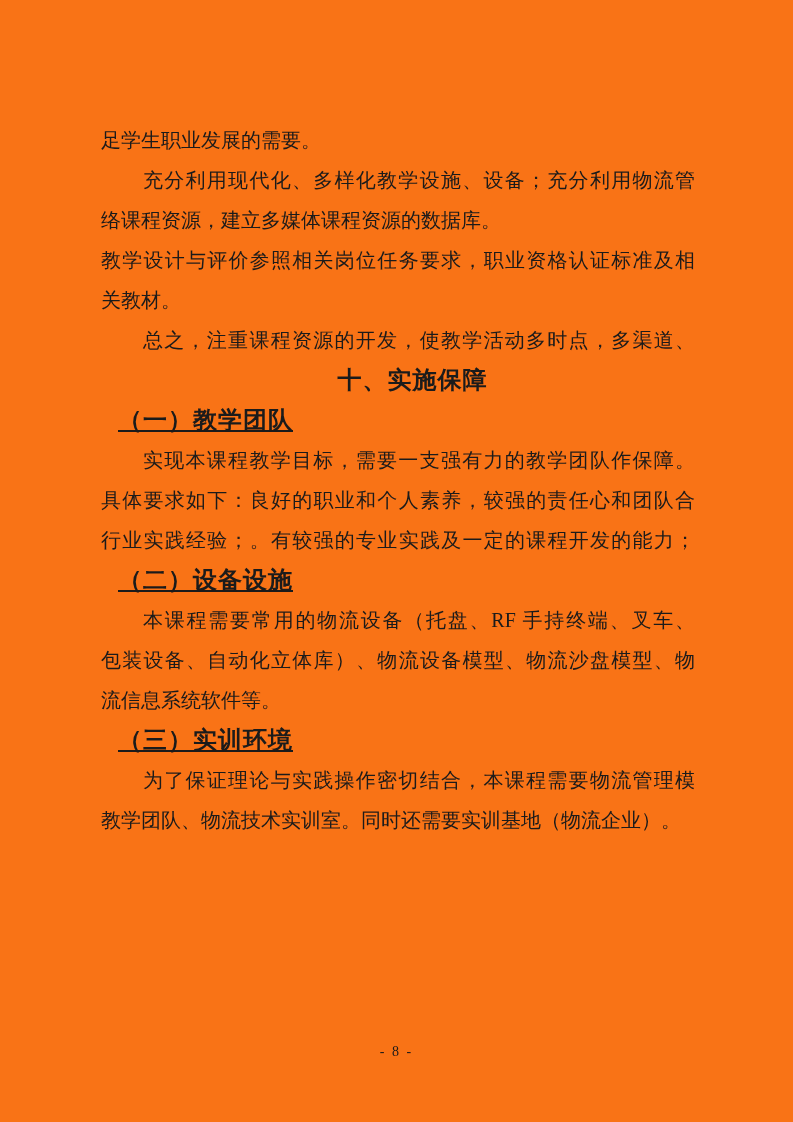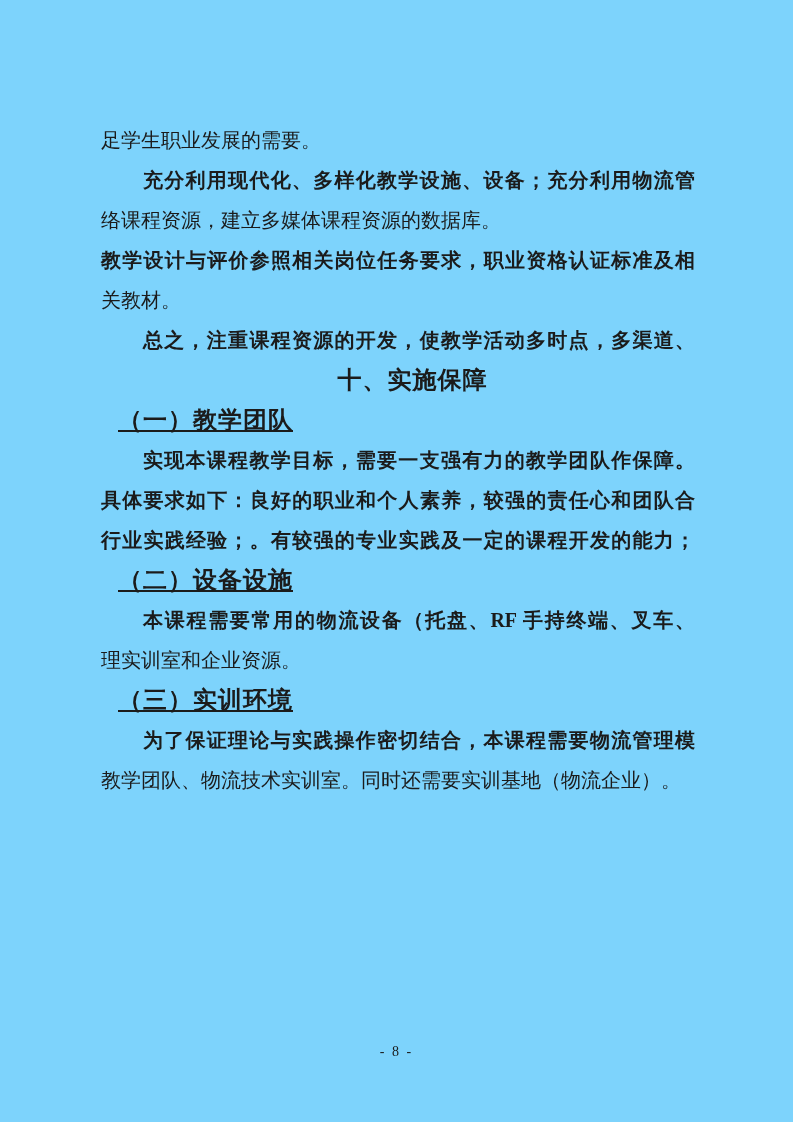--- a/index.html
+++ b/index.html
@@ -25,21 +25,20 @@
     font-size: 20px;
     line-height: 40px;
     height: 40px;
     white-space: nowrap;
     overflow: visible;
   }
   .ln.jt {
     white-space: normal;
     text-align: justify;
     text-align-last: justify;
-    font-weight: bold;
   }
   .ln.ind {
     padding-left: 42px;
   }
   .ln.h {
     font-weight: bold;
     font-size: 24px;
     letter-spacing: 1px;
   }
   .ln.h1 {
@@ -58,36 +57,37 @@
     text-align: center;
     font-size: 14px;
     line-height: 16px;
     color: #1b1b1b;
     letter-spacing: 2px;
   }
 </style>
 </head>
 <body>
 
-<div class="page" style="background: #7dd3fc; color: rgb(27, 27, 27);">
+<div class="page" style="background: #f97316; color: rgb(27, 27, 27);">
   <div class="doc-body">
       <div class="ln">足学生职业发展的需要。</div>
       <div class="ln jt ind">充分利用现代化、多样化教学设施、设备；充分利用物流管</div>
       <div class="ln">络课程资源，建立多媒体课程资源的数据库。</div>
       <div class="ln jt">教学设计与评价参照相关岗位任务要求，职业资格认证标准及相</div>
       <div class="ln">关教材。</div>
       <div class="ln jt ind">总之，注重课程资源的开发，使教学活动多时点，多渠道、</div>
       <div class="ln h h1">十、实施保障</div>
       <div class="ln h h2">（一）教学团队</div>
       <div class="ln jt ind">实现本课程教学目标，需要一支强有力的教学团队作保障。</div>
       <div class="ln jt">具体要求如下：良好的职业和个人素养，较强的责任心和团队合</div>
       <div class="ln jt">行业实践经验；。有较强的专业实践及一定的课程开发的能力；</div>
       <div class="ln h h2">（二）设备设施</div>
       <div class="ln jt ind">本课程需要常用的物流设备（托盘、RF 手持终端、叉车、</div>
-      <div class="ln">理实训室和企业资源。</div>
+      <div class="ln jt">包装设备、自动化立体库）、物流设备模型、物流沙盘模型、物</div>
+      <div class="ln">流信息系统软件等。</div>
       <div class="ln h h2">（三）实训环境</div>
       <div class="ln jt ind">为了保证理论与实践操作密切结合，本课程需要物流管理模</div>
       <div class="ln">教学团队、物流技术实训室。同时还需要实训基地（物流企业）。</div>
     </div>
   <div class="footer">
     <span>- 8 -</span>
   </div>
 </div>
 
 </body></html>

